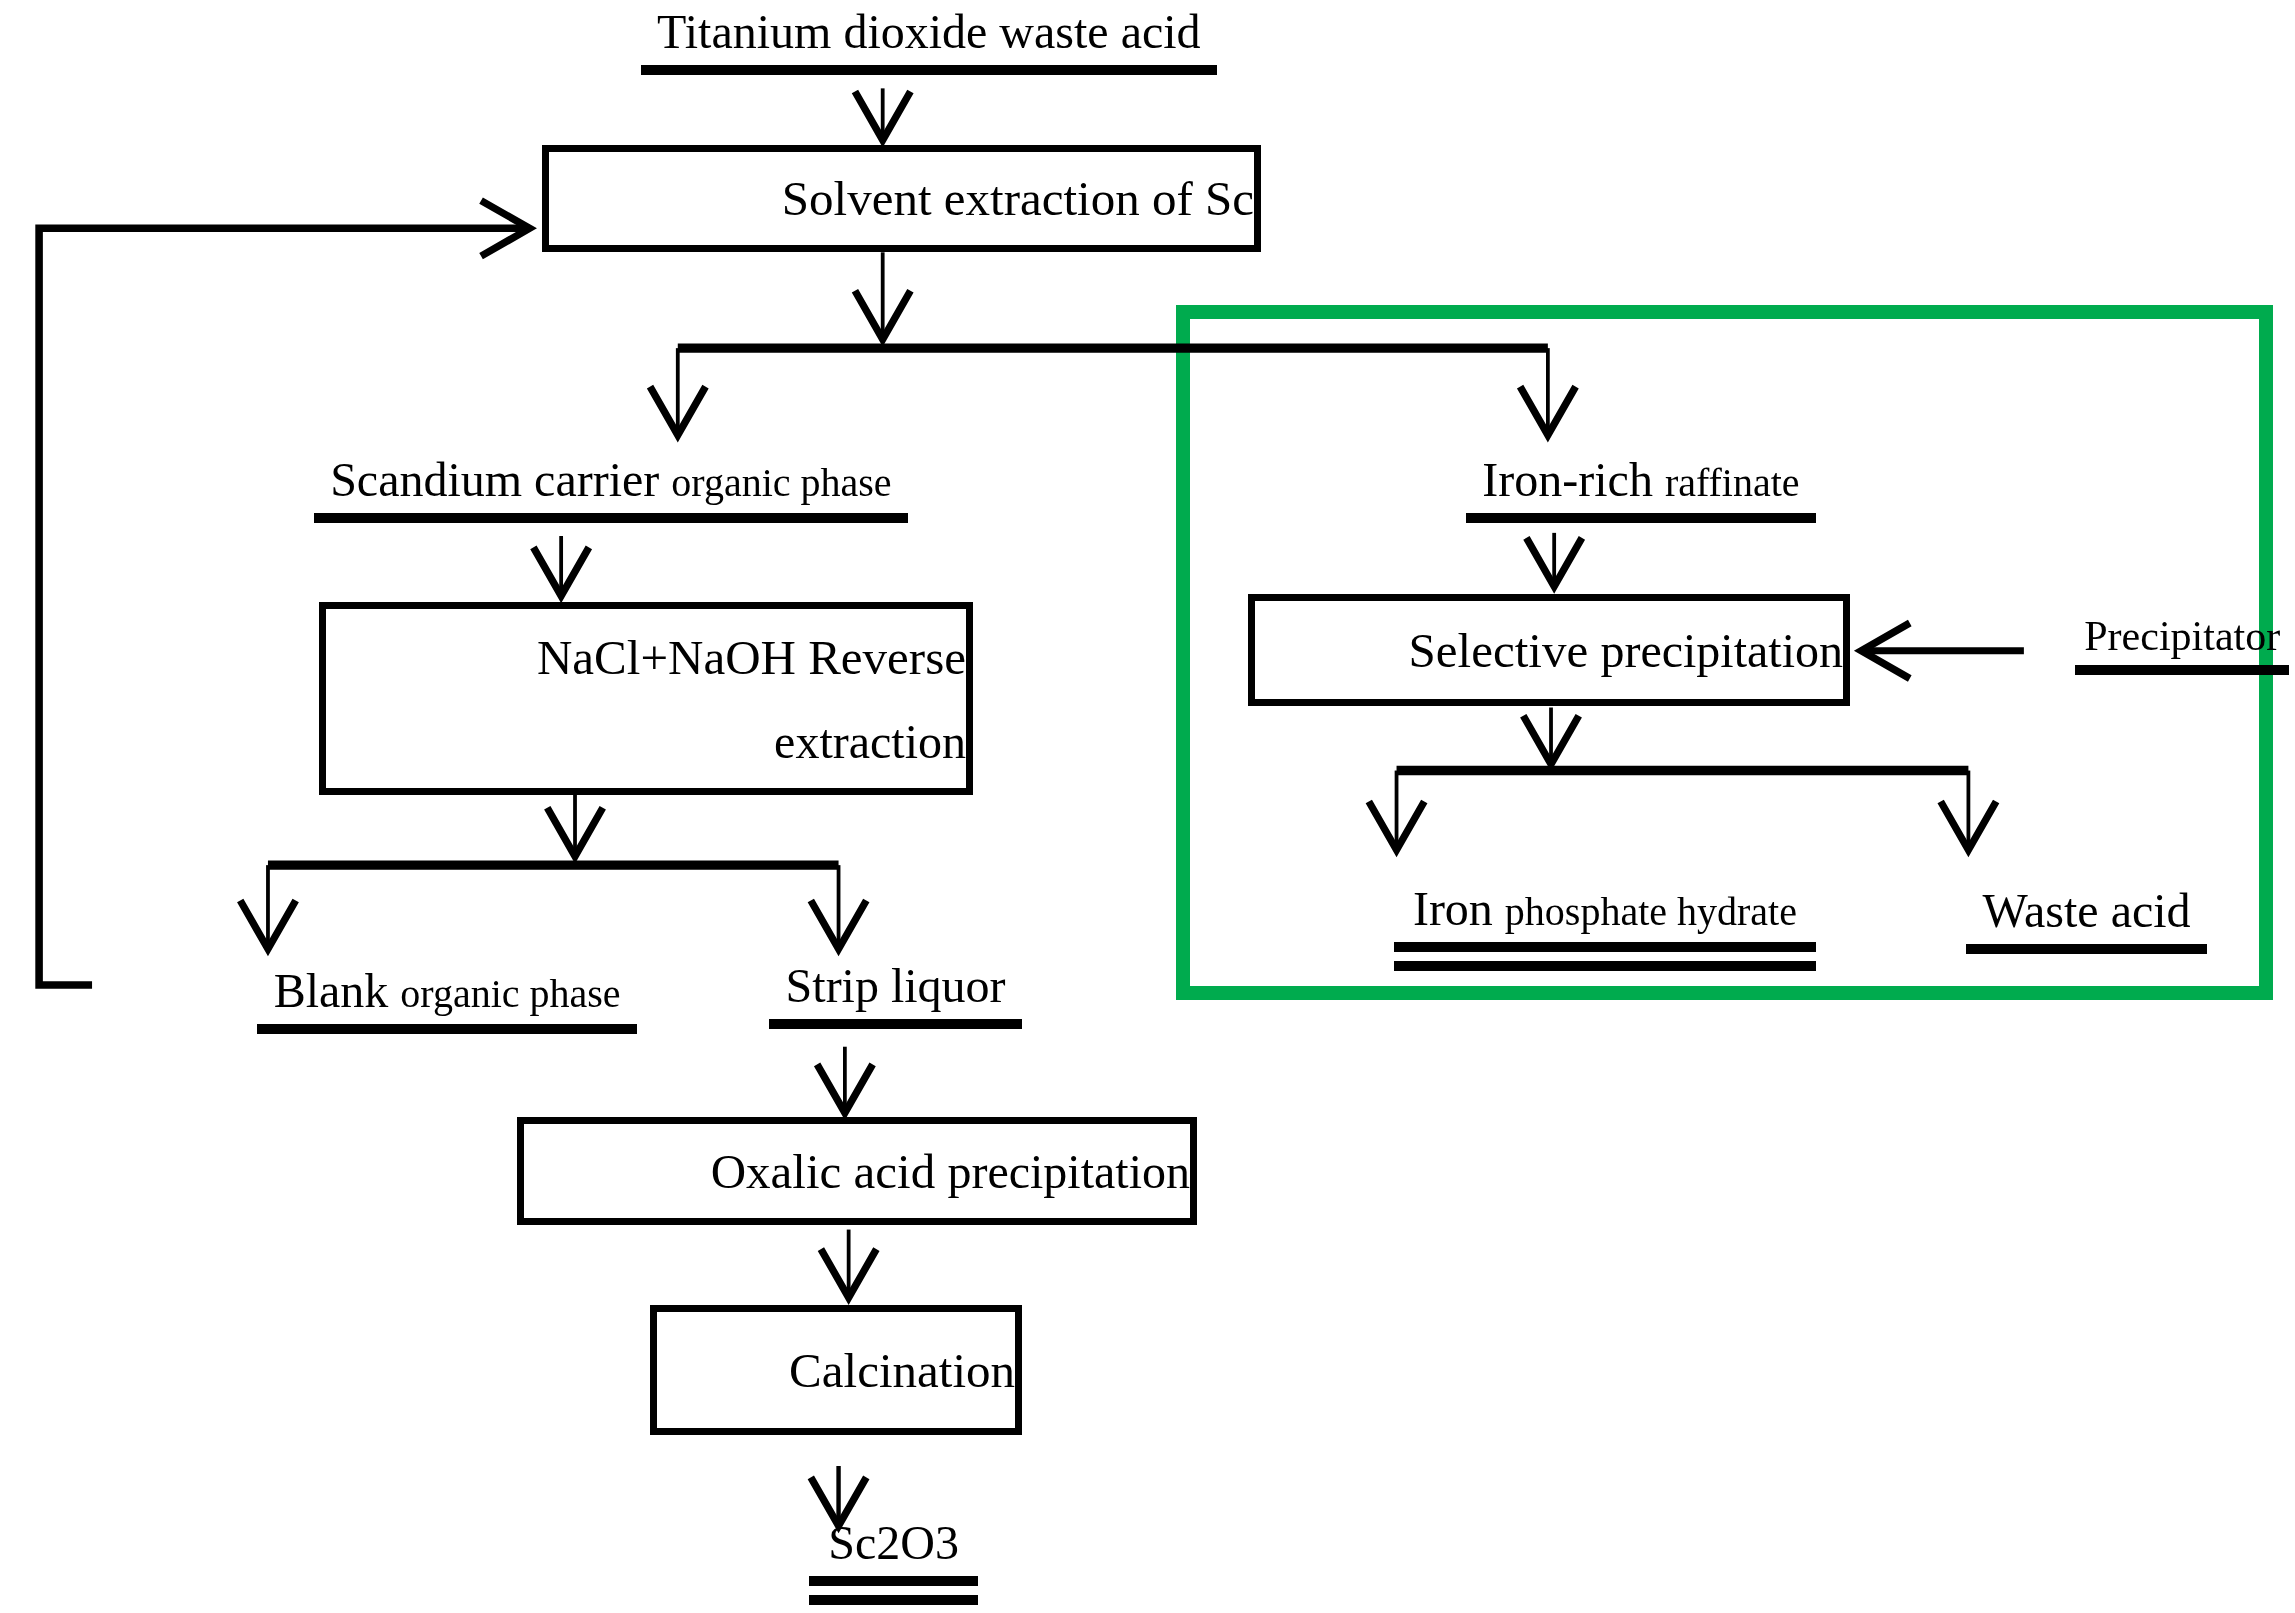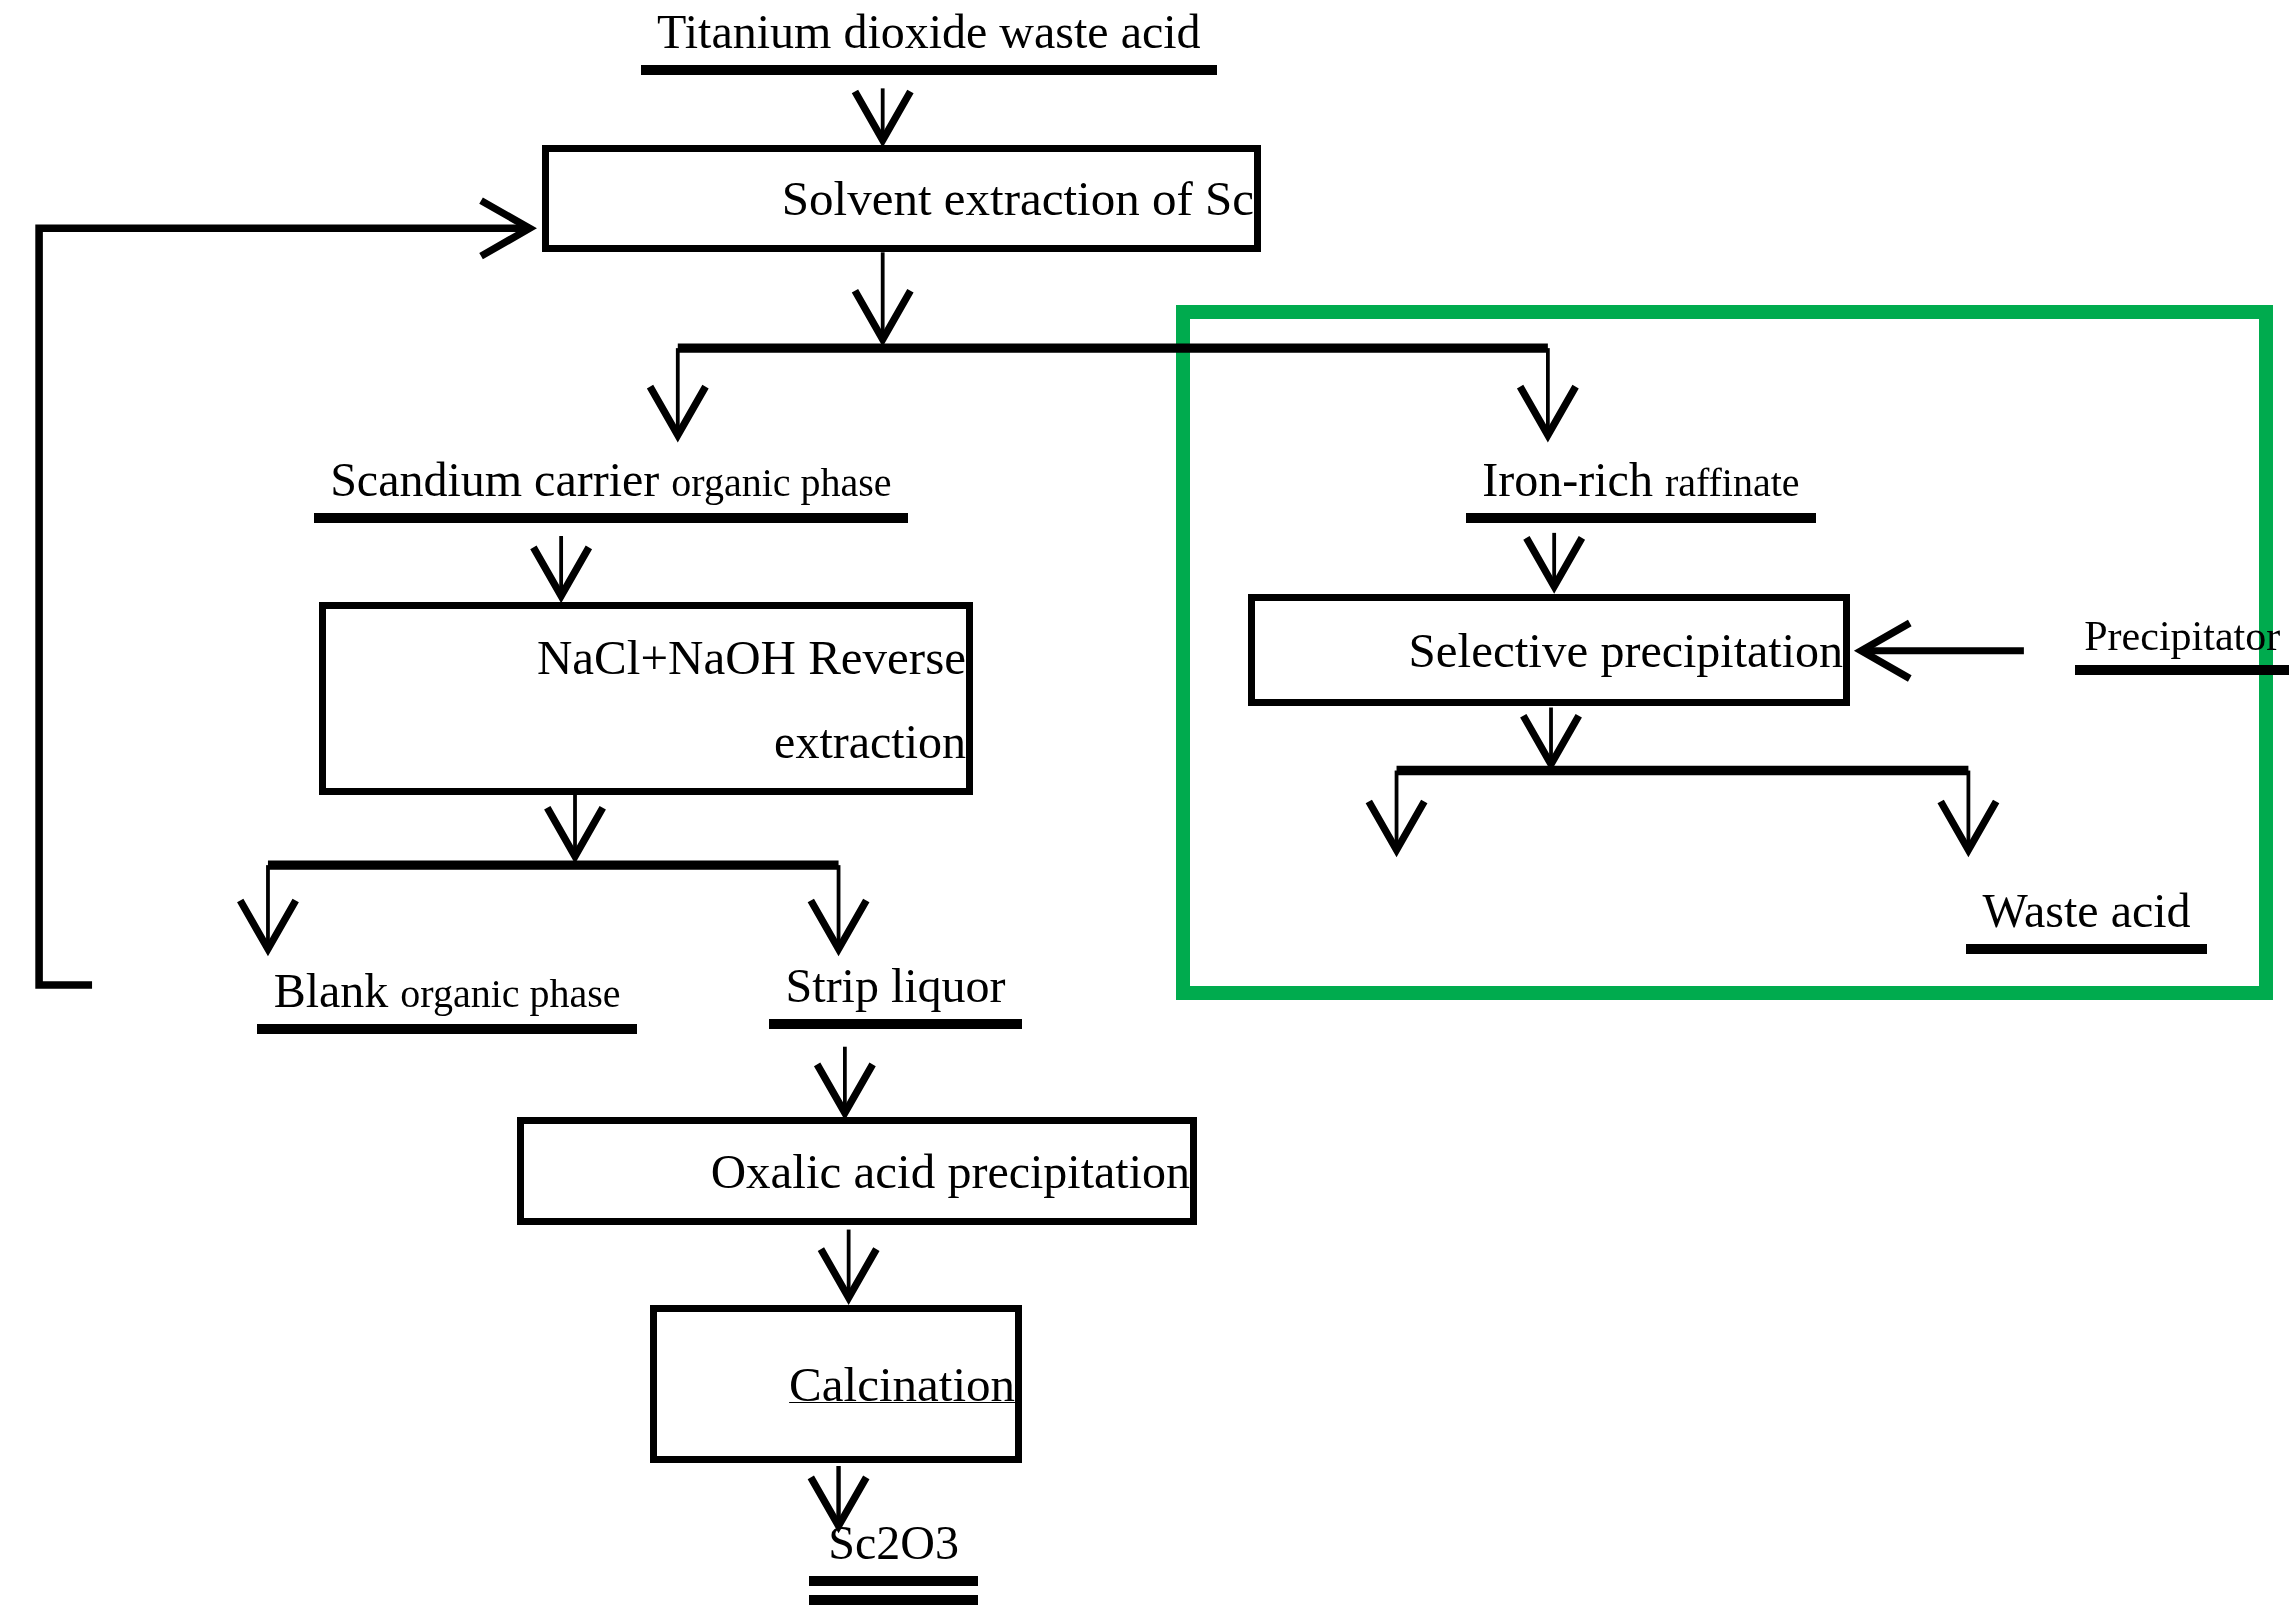--- a/index.html
+++ b/index.html
@@ -139,39 +139,42 @@
   </div>
 
   <div class="lbl" style="left:681px; top:959px; width:341px;">
     <span class="ul"><span class="txt-main">Strip liquor</span></span>
   </div>
 
   <div class="pbox" style="left:517px; top:1117px; width:680px; height:108px;">
     <div><span class="txt-box">Oxalic acid </span><span class="txt-box-sm">precipitation</span></div>
   </div>
 
-  <div class="pbox" style="left:650px; top:1305px; width:372px; height:158px;text-decoration:underline;">
+  <div class="pbox" style="left:650px; top:1305px; width:372px; height:130px;">
     <div><span class="txt-box">Calcination</span></div>
   </div>
 
   <div class="lbl" style="left:719px; top:1516px; width:259px;">
     <span class="ul2"><span class="txt-main">Sc2O3</span></span>
   </div>
 
   <div class="lbl" style="left:1299px; top:453px; width:517px;">
     <span class="ul"><span class="txt-main">Iron-rich </span><span class="txt-sm">raffinate</span></span>
   </div>
 
   <div class="pbox" style="left:1248px; top:594px; width:602px; height:112px;">
     <div><span class="txt-box">Selective </span><span class="txt-box-sm">precipitation</span></div>
   </div>
 
   <div class="lbl" style="left:1999px; top:613px; width:290px;">
     <span class="ul" style="padding:0 8.8px 5px 8.8px;"><span style="font-size:42px;font-family:Liberation Serif, serif;">Precipitator</span></span>
   </div>
 
+  <div class="lbl" style="left:1223px; top:882px; width:593px;">
+    <span class="ul2"><span class="txt-main">Iron </span><span class="txt-sm">phosphate hydrate</span></span>
+  </div>
 
   <div class="lbl" style="left:1898px; top:884px; width:309px;">
     <span class="ul"><span class="txt-main">Waste acid</span></span>
   </div>
 
 </div>
 
 
 </body></html>

